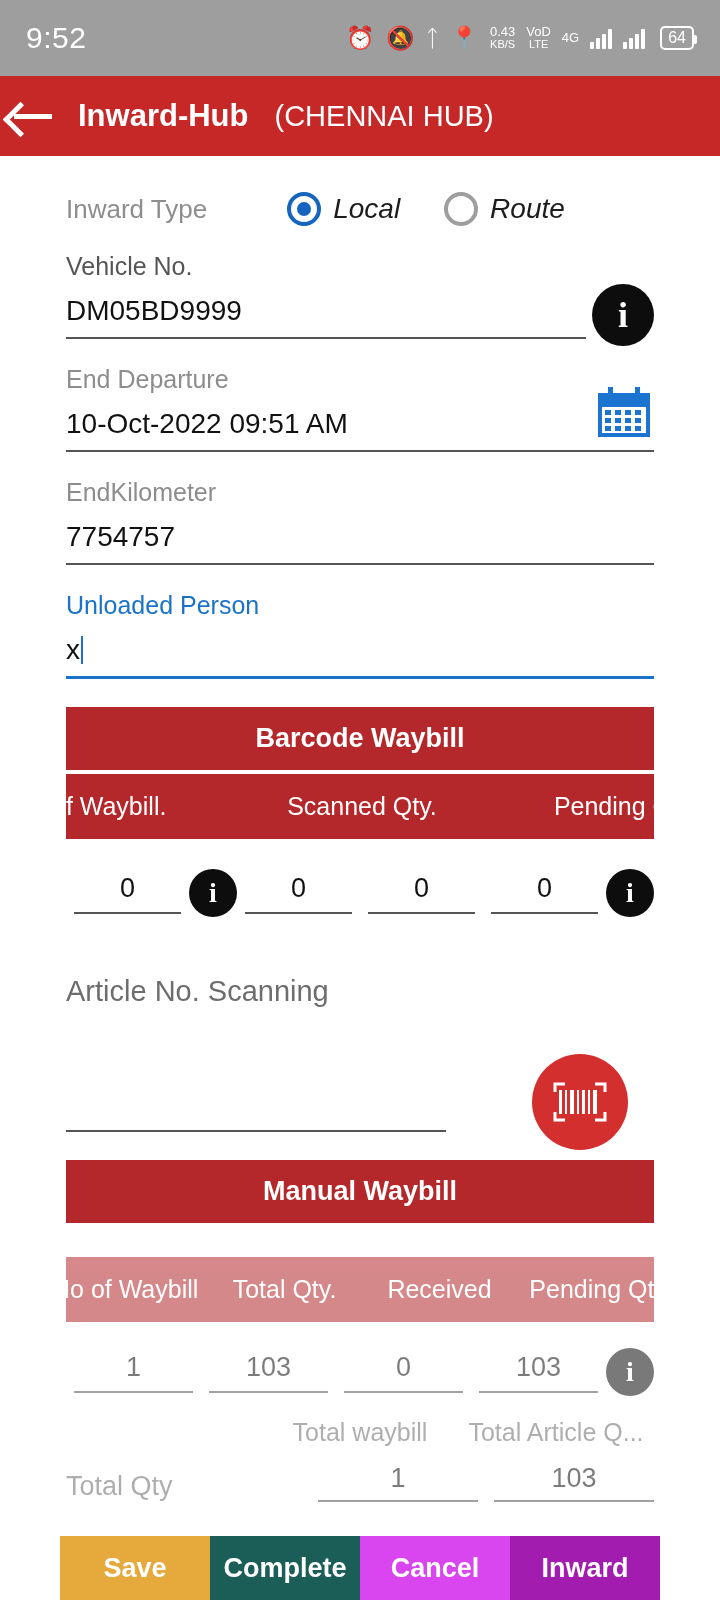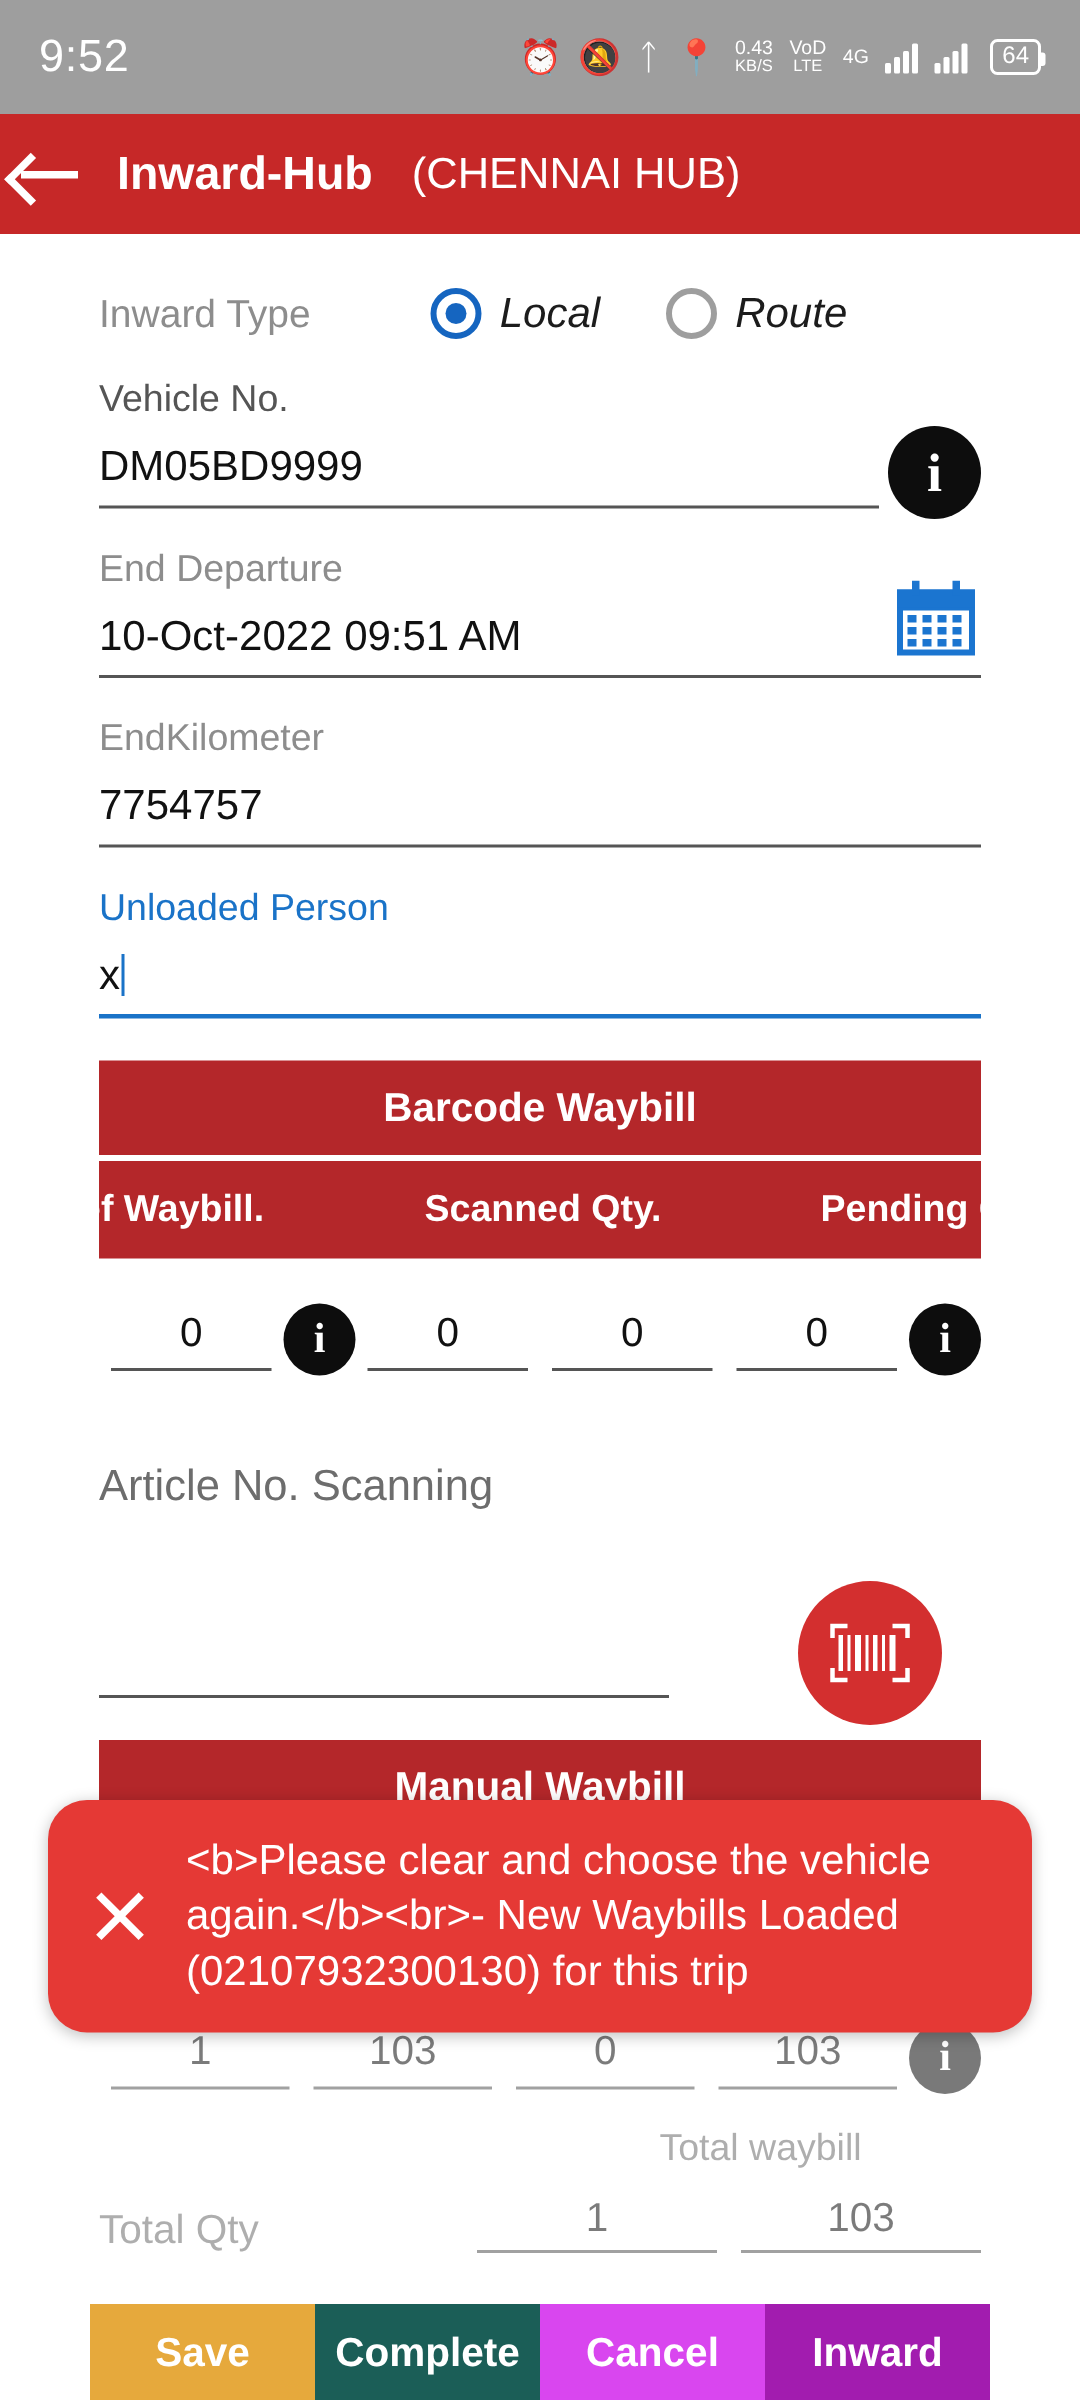--- a/index.html
+++ b/index.html
@@ -81,21 +81,21 @@
   .cal-icon { position: absolute; right: 2px; top: 22px; width: 56px; height: 52px; }
   .cal-icon svg { width: 56px; height: 52px; display:block; }
 
   
   .sec-header {
     background: #b4272a; color: #fff; text-align: center; font-size: 27px;
     font-weight: bold; padding: 16px 0; margin-top: 28px;
   }
   .tbl-header {
     background: #b4272a; color: #fff; display: flex; align-items: center;
-    font-size: 25px; font-weight: bold; padding: 18px 0; margin-top: 4px;
+    font-size: 25px; font-weight: normal; padding: 18px 0; margin-top: 4px;
     justify-content: space-between;
   }
   .tbl-header span { flex: 1; text-align: center; white-space: nowrap; }
   .tbl-header span:first-child { text-align: left; margin-left: -14px; }
   .tbl-header span:last-child { text-align: right; margin-right: -18px; }
 
   .tbl-row { display: flex; align-items: center; margin-top: 30px; position: relative; }
   .cell {
     flex: 1; text-align: center; font-size: 27px; color: #111;
     border-bottom: 2px solid #555; padding-bottom: 8px; margin: 0 8px;
@@ -307,33 +307,30 @@
       <div class="tbl-row2">
         <div class="cell">1</div>
         <div class="cell">103</div>
         <div class="cell">0</div>
         <div class="cell">103</div>
         <div class="row-badge">i</div>
       </div>
       <div class="sub-row">
         <span class="sl"></span>
         <span class="sc">Total waybill</span>
+        <span class="sc">Total Article Q...</span>
       </div>
       <div class="tot-row">
         <div class="tl">Total Qty</div>
         <div class="tv">1</div>
         <div class="tv">103</div>
       </div>
     </div>
   </div>
 
-  <div class="toast">
-    <div class="x"></div>
-    <div class="msg">&lt;b&gt;Please clear and choose the vehicle again.&lt;/b&gt;&lt;br&gt;- New Waybills Loaded (02107932300130) for this trip</div>
-  </div>
 
   <div class="bottom-bar">
     <div class="btn btn-save">Save</div>
     <div class="btn btn-complete">Complete</div>
     <div class="btn btn-cancel">Cancel</div>
     <div class="btn btn-inward">Inward</div>
   </div>
 
 </div>
 

